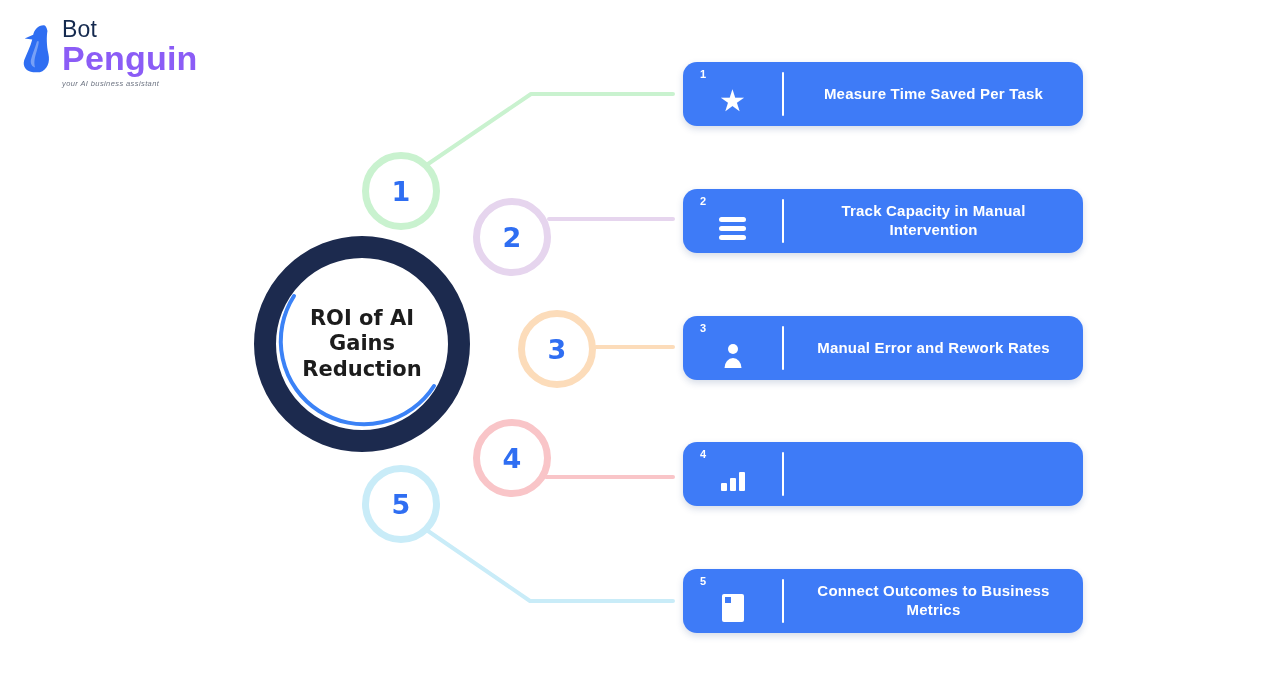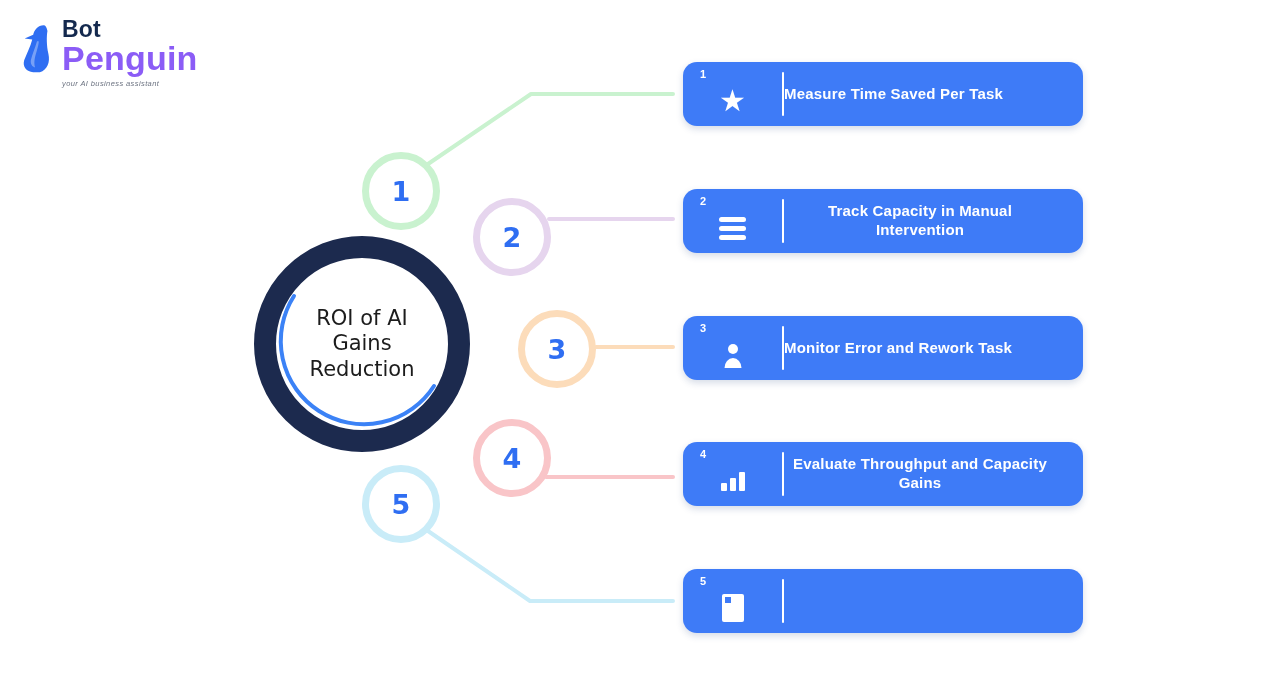--- a/index.html
+++ b/index.html
@@ -7,31 +7,31 @@
   body { font-family:"Liberation Sans","DejaVu Sans",sans-serif; }
   .stage {
     position:relative; width:1288px; height:686px; background:#ffffff;
     overflow:hidden;
   }
 
   
   .logo { position:absolute; left:18px; top:18px; width:180px; height:70px; }
   .logo-mark { position:absolute; left:0; top:4px; width:38px; height:52px; }
   .logo-text { position:absolute; left:44px; top:0; line-height:1.02; }
-  .logo-bot { font-size:23px; font-weight:bold; color:#14294e; letter-spacing:0.2px; }
+  .logo-bot { font-size:23px; font-weight:normal; color:#14294e; letter-spacing:0.2px; }
   .logo-penguin { font-size:34px; font-weight:bold; color:#8b5cf6; letter-spacing:0.2px; }
   .logo-tagline { margin-top:4px; font-size:7.5px; font-style:italic; color:#6b7280; letter-spacing:0.4px; }
 
   
   .center-circle {
     position:absolute; left:254px; top:236px; width:216px; height:216px;
     border:22px solid #1c2a4e; border-radius:50%; background:#ffffff;
     display:flex; align-items:center; justify-content:center; z-index:2;
   }
-  .center-text { text-align:center; font-weight:normal; font-size:21px; color:#1c1c1c; line-height:1.2; font-family:"DejaVu Sans","Liberation Sans",sans-serif; }
+  .center-text { text-align:center; font-weight:bold; font-size:21px; color:#1c1c1c; line-height:1.2; font-family:"DejaVu Sans","Liberation Sans",sans-serif; }
 
   
   .num-circle {
     position:absolute; width:78px; height:78px; border-radius:50%;
     border:7px solid #ccc; background:#ffffff;
     display:flex; align-items:center; justify-content:center; z-index:2;
   }
   .num-circle span { font-size:27px; font-weight:bold; color:#2f6ef2; font-family:"DejaVu Sans","Liberation Sans",sans-serif; }
   #circle-1 { left:362px; top:152px; }
   #circle-2 { left:473px; top:198px; }
@@ -49,21 +49,21 @@
     position:absolute; left:683px; width:400px; height:64px;
     background:#3e7bf7; border-radius:14px; display:flex; align-items:stretch;
     box-shadow:0 3px 7px rgba(30,60,120,0.18); z-index:2;
   }
   #card-1 { top:62px; } #card-2 { top:189px; } #card-3 { top:316px; }
   #card-4 { top:442px; } #card-5 { top:569px; }
   .card-left { position:relative; width:99px; flex:0 0 99px; }
   .card-num { position:absolute; left:17px; top:6px; font-size:11px; font-weight:bold; color:#ffffff; }
   .icon-holder { position:absolute; left:0; top:14px; width:99px; height:50px; display:flex; align-items:center; justify-content:center; }
   .card-divider { width:2px; background:#ffffff; margin:10px 0; border-radius:1px; flex:0 0 2px; }
-  .card-title-wrap { flex:1; display:flex; align-items:center; justify-content:flex-start; }
+  .card-title-wrap { flex:1; display:flex; align-items:center; justify-content:center; }
   .card-title {
     max-width:272px; text-align:center; color:#ffffff; font-weight:bold;
     font-size:15px; line-height:1.25; letter-spacing:0.2px;
   }
 
   
   .icon-star { color:#ffffff; font-size:30px; line-height:1; }
   .icon-list { display:flex; flex-direction:column; gap:4px; }
   .icon-list i { display:block; width:27px; height:5px; background:#ffffff; border-radius:2.5px; }
   .icon-bars { display:flex; align-items:flex-end; gap:3px; height:20px; }
@@ -148,51 +148,51 @@
       <div class="card-num">3</div>
       <div class="icon-holder">
         <svg width="26" height="27" viewBox="0 0 26 27">
           <circle cx="13" cy="7" r="5" fill="#ffffff"></circle>
           <path d="M4.5 26 a8.5 10 0 0 1 17 0 Z" fill="#ffffff"></path>
         </svg>
       </div>
     </div>
     <div class="card-divider"></div>
     <div class="card-title-wrap">
-        <div class="card-title">Monitor Error and Rework Task</div>
+        <div class="card-title">Manual Error and Rework Rates</div>
       </div>
   </div>
 
   <div class="card" id="card-4">
     <div class="card-left">
       <div class="card-num">4</div>
       <div class="icon-holder">
           <span class="icon-bars">
             <i></i>
             <i></i>
             <i></i>
           </span>
         </div>
     </div>
     <div class="card-divider"></div>
-    <div class="card-title-wrap">
-        <div class="card-title">Evaluate Throughput and Capacity Gains</div>
-      </div>
   </div>
 
   <div class="card" id="card-5">
     <div class="card-left">
       <div class="card-num">5</div>
       <div class="icon-holder">
           <span class="icon-doc">
             <i></i>
           </span>
         </div>
     </div>
     <div class="card-divider"></div>
+    <div class="card-title-wrap">
+        <div class="card-title">Connect Outcomes to Business Metrics</div>
+      </div>
   </div>
 
   <svg class="wires">
     <path d="M 428 164 L 531 94 L 673 94" stroke="#c9f2cf"></path>
     <path d="M 549 219 L 673 219" stroke="#e6d5ee"></path>
     <path d="M 596 347 L 673 347" stroke="#fcdcba"></path>
     <path d="M 546 477 L 673 477" stroke="#f9c5c8"></path>
     <path d="M 428 531 L 530 601 L 673 601" stroke="#c9ecf8"></path>
     <path class="arc-accent" d="M 294 296 A 83 83 0 1 0 434 386"></path>
   </svg>

